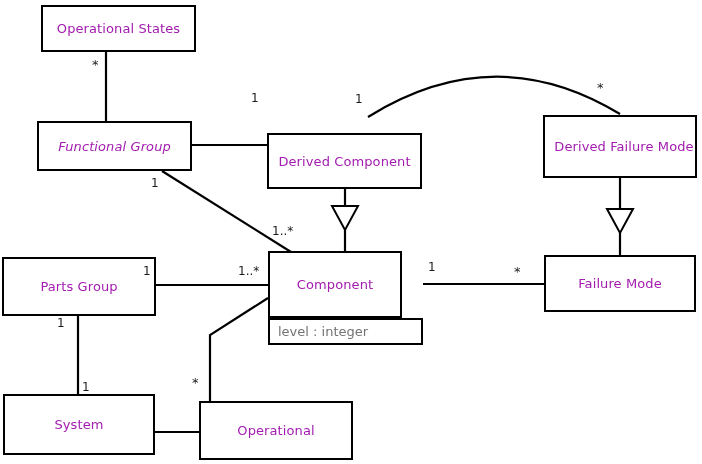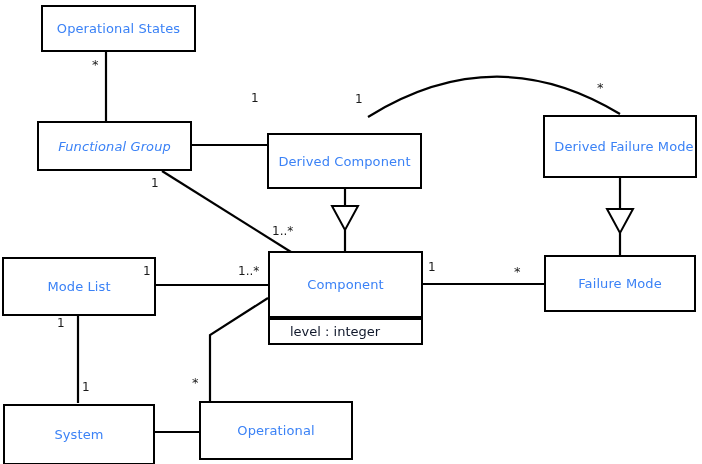--- a/index.html
+++ b/index.html
@@ -22,38 +22,38 @@
     background: #ffffff;
     z-index: 5;
   }
   .uml-name {
     display: flex;
     align-items: center;
     justify-content: center;
     width: 100%;
     height: 100%;
     font-size: 13px;
-    color: #3b82f6;
+    color: #a21caf;
     letter-spacing: 0.1px;
     white-space: nowrap;
   }
   .uml-compartment {
     position: absolute;
     box-sizing: border-box;
     border: 2px solid #000000;
     border-top: 2px solid #000000;
     background: #ffffff;
     z-index: 5;
     display: flex;
     align-items: center;
   }
   .uml-attr {
     font-size: 13px;
-    color: #0f172a;
-    padding-left: 20px;
+    color: #737373;
+    padding-left: 8px;
     white-space: nowrap;
   }
   .mult {
     position: absolute;
     font-size: 12px;
     color: #1a1a1a;
     z-index: 7;
     white-space: nowrap;
     background: transparent;
   }
@@ -126,36 +126,36 @@
 
   <div class="uml-class" style="left:267px; top:117px; width:155px; height:56px;margin-top:16px;">
     <div class="uml-name">Derived Component</div>
   </div>
 
   <div class="uml-class" style="left:543px; top:115px; width:154px; height:63px;padding-left:8px;">
     <div class="uml-name">Derived Failure Mode</div>
   </div>
 
   <div class="uml-class" style="left:2px; top:257px; width:154px; height:59px;">
-    <div class="uml-name">Mode List</div>
+    <div class="uml-name">Parts Group</div>
   </div>
 
-  <div class="uml-class" style="left:268px; top:251px; width:155px; height:67px;">
+  <div class="uml-class" style="left:268px; top:251px; width:134px; height:67px;">
     <div class="uml-name">Component</div>
   </div>
 
   <div class="uml-compartment" style="left:268px; top:318px; width:155px; height:27px;">
     <div class="uml-attr">level : integer</div>
   </div>
 
   <div class="uml-class" style="left:544px; top:255px; width:152px; height:57px;">
     <div class="uml-name">Failure Mode</div>
   </div>
 
-  <div class="uml-class" style="left:3px; top:404px; width:152px; height:61px;text-align:center;">
+  <div class="uml-class" style="left:3px; top:394px; width:152px; height:61px;text-align:center;">
     <div class="uml-name">System</div>
   </div>
 
   <div class="uml-class" style="left:199px; top:401px; width:154px; height:59px;">
     <div class="uml-name">Operational</div>
   </div>
 
   <div class="mult star" style="left:92px; top:57px;">*</div>
 
   <div class="mult" style="left:251px; top:91px;">1</div>

